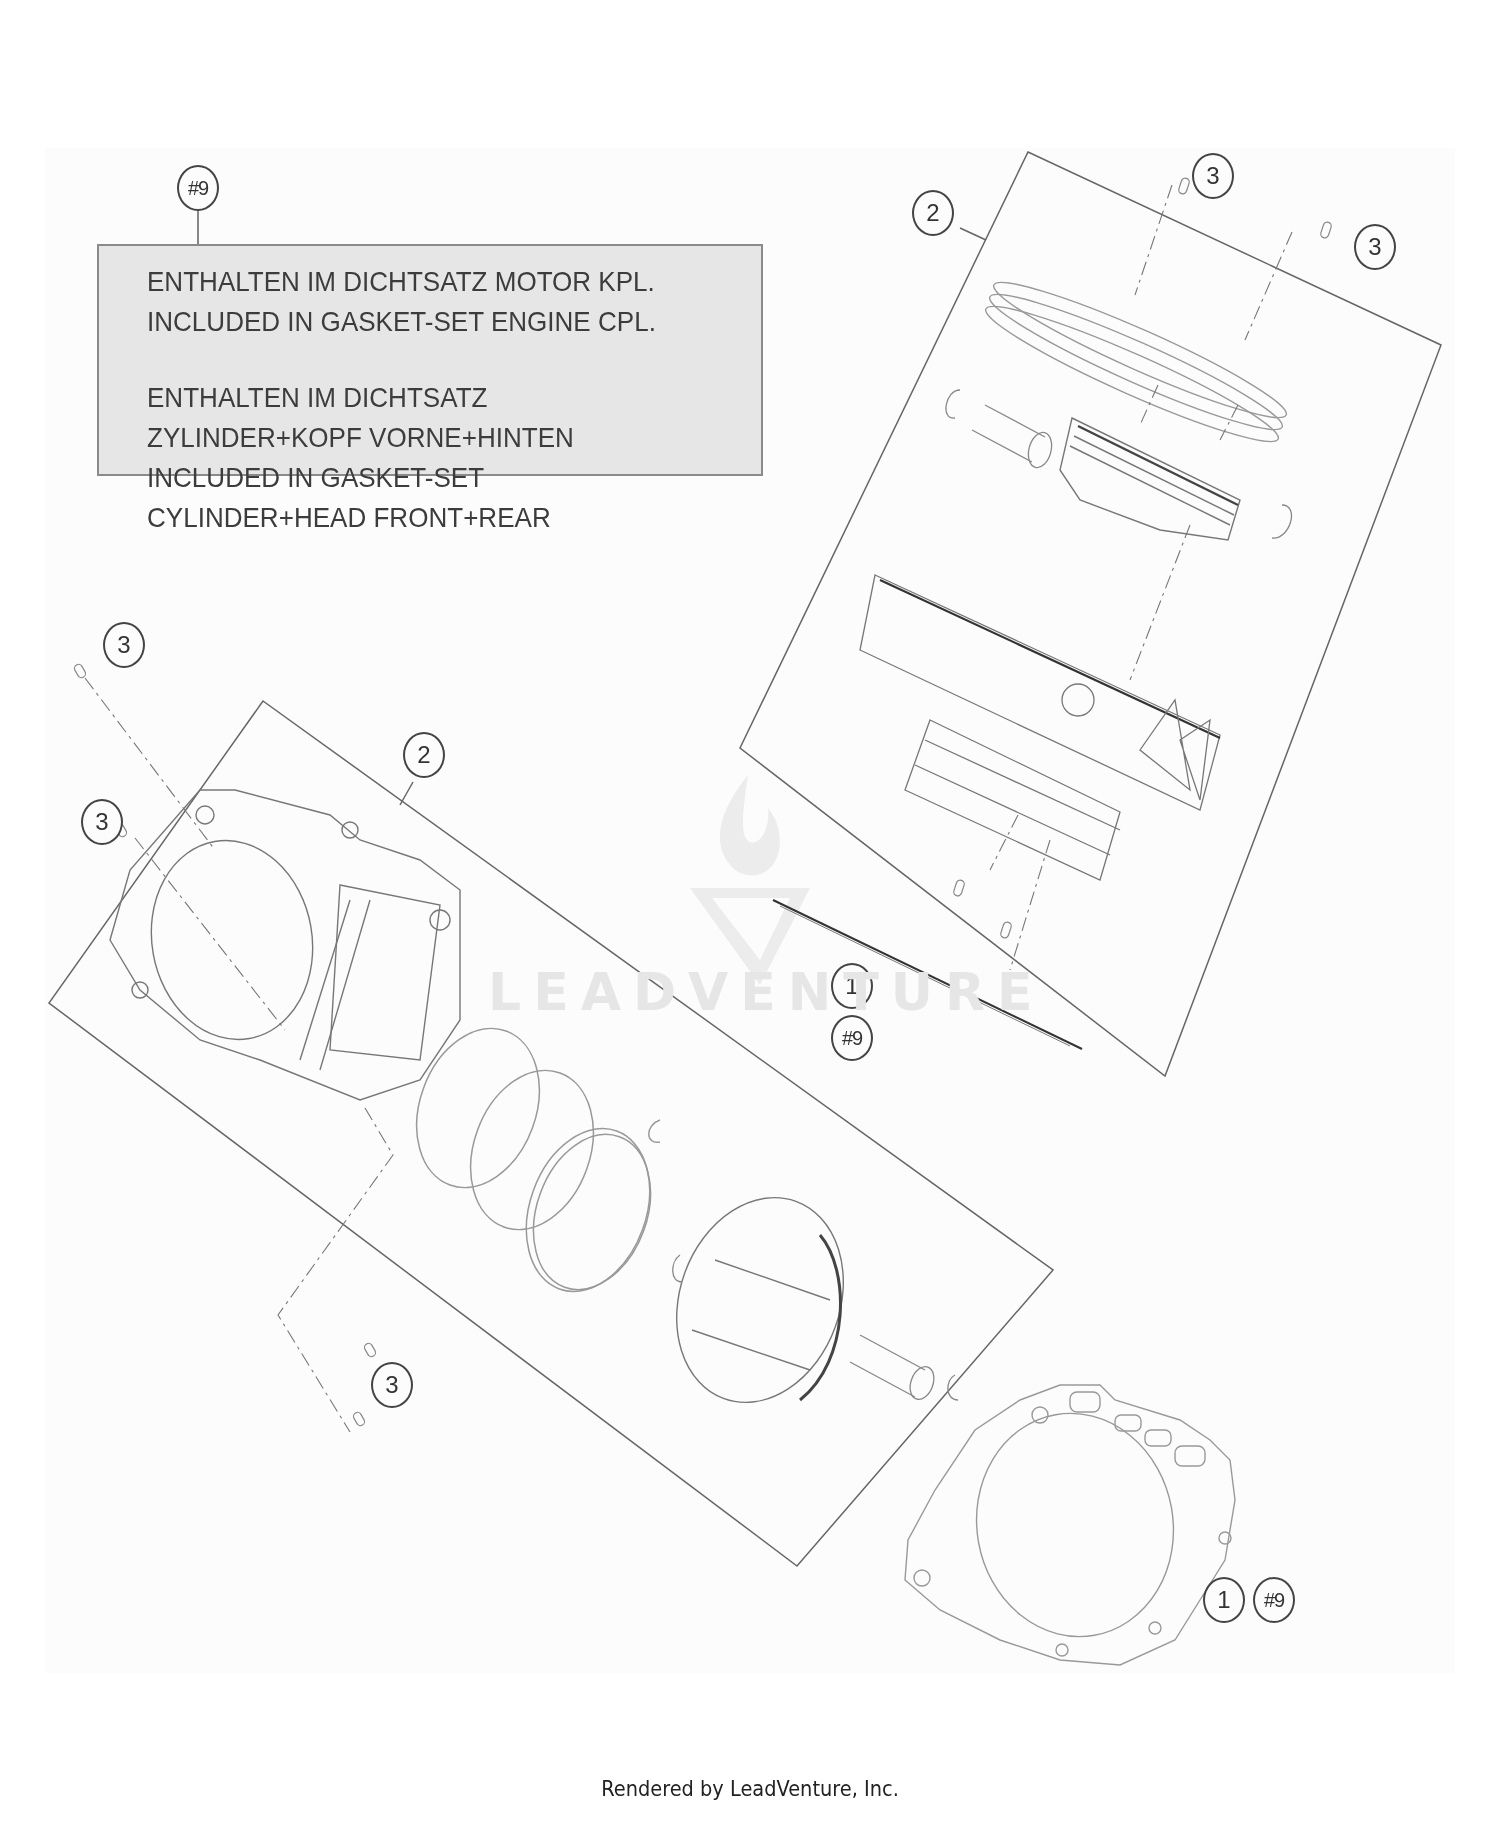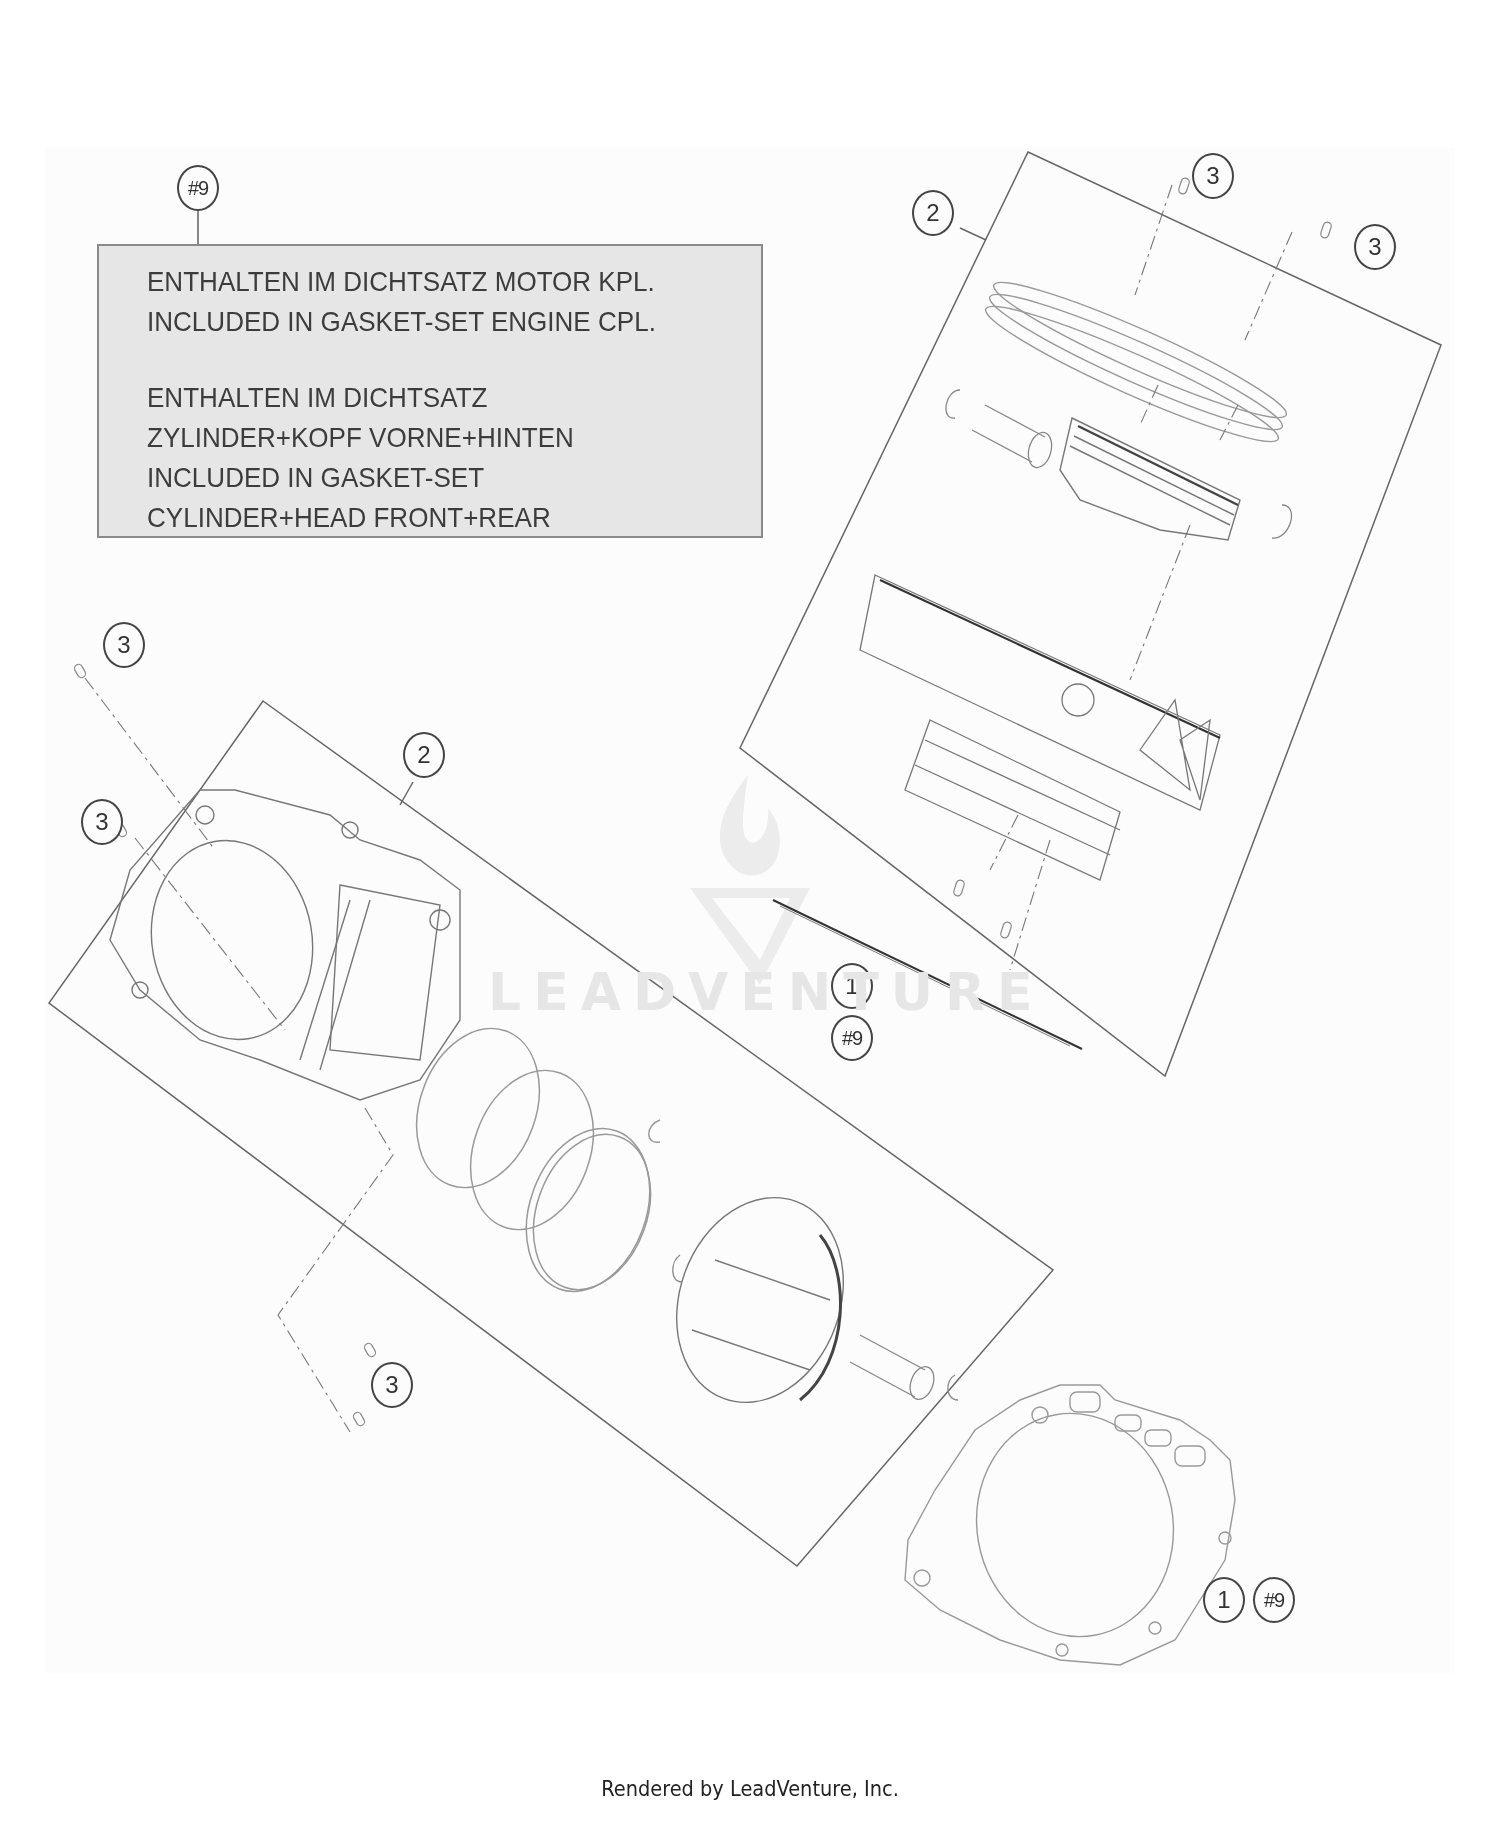--- a/index.html
+++ b/index.html
@@ -1,19 +1,19 @@
 <!DOCTYPE html>
 <html><head>
 <meta charset="utf-8">
 <style>
   html, body { margin:0; padding:0; background:#ffffff; }
   body { width:1500px; height:1825px; position:relative; overflow:hidden; font-family:"DejaVu Sans", sans-serif; }
   #panel { position:absolute; left:45px; top:148px; width:1410px; height:1525px; background:#fcfcfc; }
   #diagram-svg { position:absolute; left:0; top:0; width:1500px; height:1825px; }
-  .note-box { position:absolute; left:97px; top:244px; width:666px; height:294px; background:#e6e6e6; border:2px solid #8a8a8a; box-sizing:border-box; padding:16px 0 0 48px; }
+  .note-box { position:absolute; left:97px; top:244px; width:666px; height:232px; background:#e6e6e6; border:2px solid #8a8a8a; box-sizing:border-box; padding:16px 0 0 48px; }
   .note-line { font-family:"Liberation Sans", sans-serif; font-size:28px; line-height:40px; color:#3c3c3c; white-space:nowrap; height:40px; transform:scaleX(0.93); transform-origin:left center; }
   .note-gap { height:36px; }
   .callout { position:absolute; width:42px; height:46px; margin-left:-21px; margin-top:-23px; border:2px solid #444; border-radius:50%; box-sizing:border-box; background:#fcfcfc; display:flex; align-items:center; justify-content:center; font-family:"Liberation Sans", sans-serif; font-size:24px; color:#333; }
   .callout.ref { font-size:20px; letter-spacing:-1px; }
   .watermark-text { position:absolute; left:488px; top:962px; font-family:"DejaVu Sans", sans-serif; font-size:52px; letter-spacing:12px; color:#e6e6e6; font-weight:bold; white-space:nowrap; }
   .footer { position:absolute; left:0; top:1776px; width:1500px; text-align:center; font-family:"DejaVu Sans", sans-serif; font-size:22px; color:#222; transform:scaleX(0.88); }
 </style>
 </head>
 <body>
 

